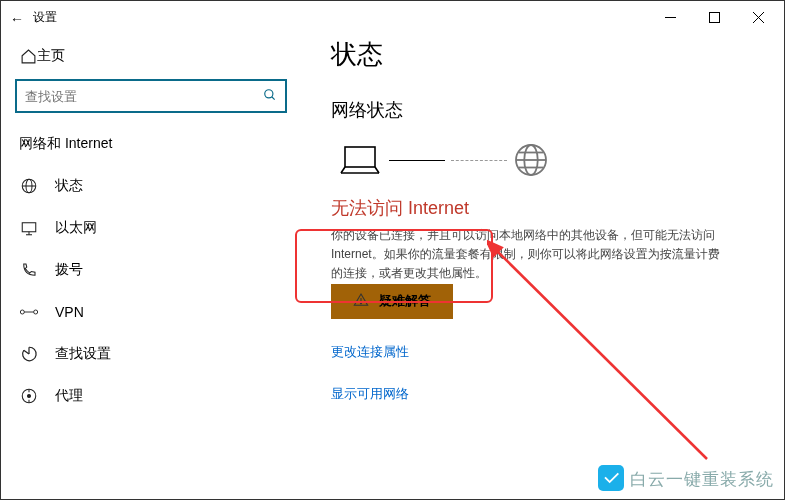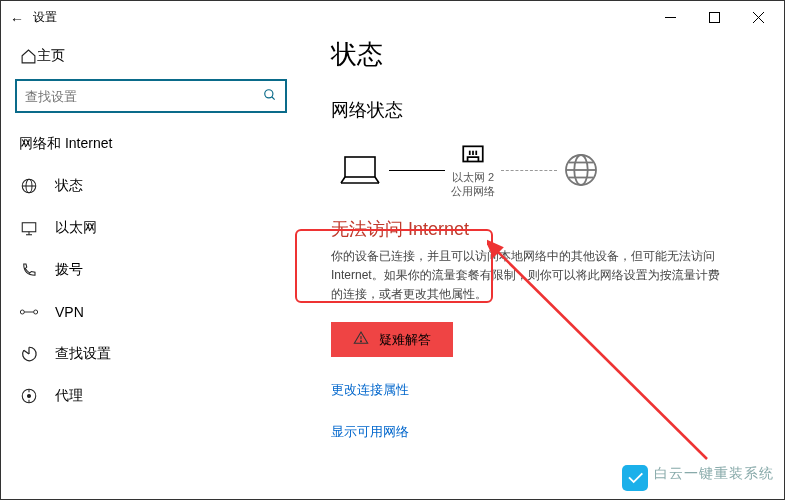--- a/index.html
+++ b/index.html
@@ -59,39 +59,39 @@
   .diagram { display: flex; align-items: center; gap: 6px; margin-bottom: 6px; margin-left: 6px; }
   .diagram .lap svg, .diagram .globe svg { display:block; }
   .diagram .line { border-top: 1.5px solid #000; width: 56px; height: 0; }
   .diagram .dashed { border-top: 1.5px dashed #999; width: 56px; height: 0; }
   .diagram .adapter { display:flex; flex-direction:column; align-items:center; font-size:11px; color:#555; line-height:1.3; }
   .diagram .adapter svg { margin-bottom: 2px; }
   .no-internet { font-size: 18px; color: #c0392b; margin-top: 18px; margin-bottom: 6px; }
   .desc { font-size: 12px; color: #444; line-height: 1.6; max-width: 400px; }
   .trouble-btn {
     display: inline-flex; align-items: center; gap: 10px;
-    background: #ef4444; border: none; padding: 8px 22px;
-    font-size: 13px; margin-top: 18px; font-family: inherit;
+    background: #a16207; border: none; padding: 8px 22px;
+    font-size: 13px; font-family: inherit; font-weight: bold;
   }
   .link { display: block; color: #0066cc; font-size: 13px; margin-top: 24px; cursor: default; }
   
   .highlight-box {
     position: absolute;
     border: 2.5px solid #e33;
     border-radius: 6px;
     pointer-events: none;
   }
   .arrow {
     position: absolute;
     pointer-events: none;
   }
   .watermark {
     position: absolute; right: 10px; bottom: 8px;
-    display: flex; align-items: flex-start; gap: 6px;
-    font-size: 14px; color: #8aa; letter-spacing: 1px;
+    display: flex; align-items: flex-end; gap: 6px;
+    font-size: 17px; color: #8aa; letter-spacing: 1px;
   }
   .watermark .logo {
     width: 26px; height: 26px; background: #1bb0ea; border-radius: 5px;
     display:flex; align-items:center; justify-content:center;
   }
 </style>
 </head>
 <body>
 
 <div class="titlebar">
@@ -206,31 +206,20 @@
     <div class="diagram">
       <span class="lap">
         <svg width="46" height="34" viewBox="0 0 46 34" fill="none" stroke="#000" stroke-width="1.6">
             <rect x="8" y="4" width="30" height="20"></rect>
             <path d="M4 30 H42"></path>
             <path d="M8 24 L4 30"></path>
             <path d="M38 24 L42 30"></path>
           </svg>
       </span>
       <span class="line"></span>
-      <span class="adapter">
-        <svg width="26" height="26" viewBox="0 0 24 24" fill="none" stroke="#000" stroke-width="1.6">
-            <rect x="3" y="4" width="18" height="14"></rect>
-            <path d="M7 18 V14 H17 V18"></path>
-            <line x1="9" y1="8" x2="9" y2="12"></line>
-            <line x1="12" y1="8" x2="12" y2="12"></line>
-            <line x1="15" y1="8" x2="15" y2="12"></line>
-          </svg>
-        <span>以太网 2</span>
-        <span>公用网络</span>
-      </span>
       <span class="dashed"></span>
       <span class="globe">
         <svg width="36" height="36" viewBox="0 0 24 24" fill="none" stroke="#777" stroke-width="1.2">
             <circle cx="12" cy="12" r="10"></circle>
             <ellipse cx="12" cy="12" rx="4.5" ry="10"></ellipse>
             <line x1="2" y1="12" x2="22" y2="12"></line>
             <path d="M4 7 H20"></path>
             <path d="M4 17 H20"></path>
           </svg>
       </span>

